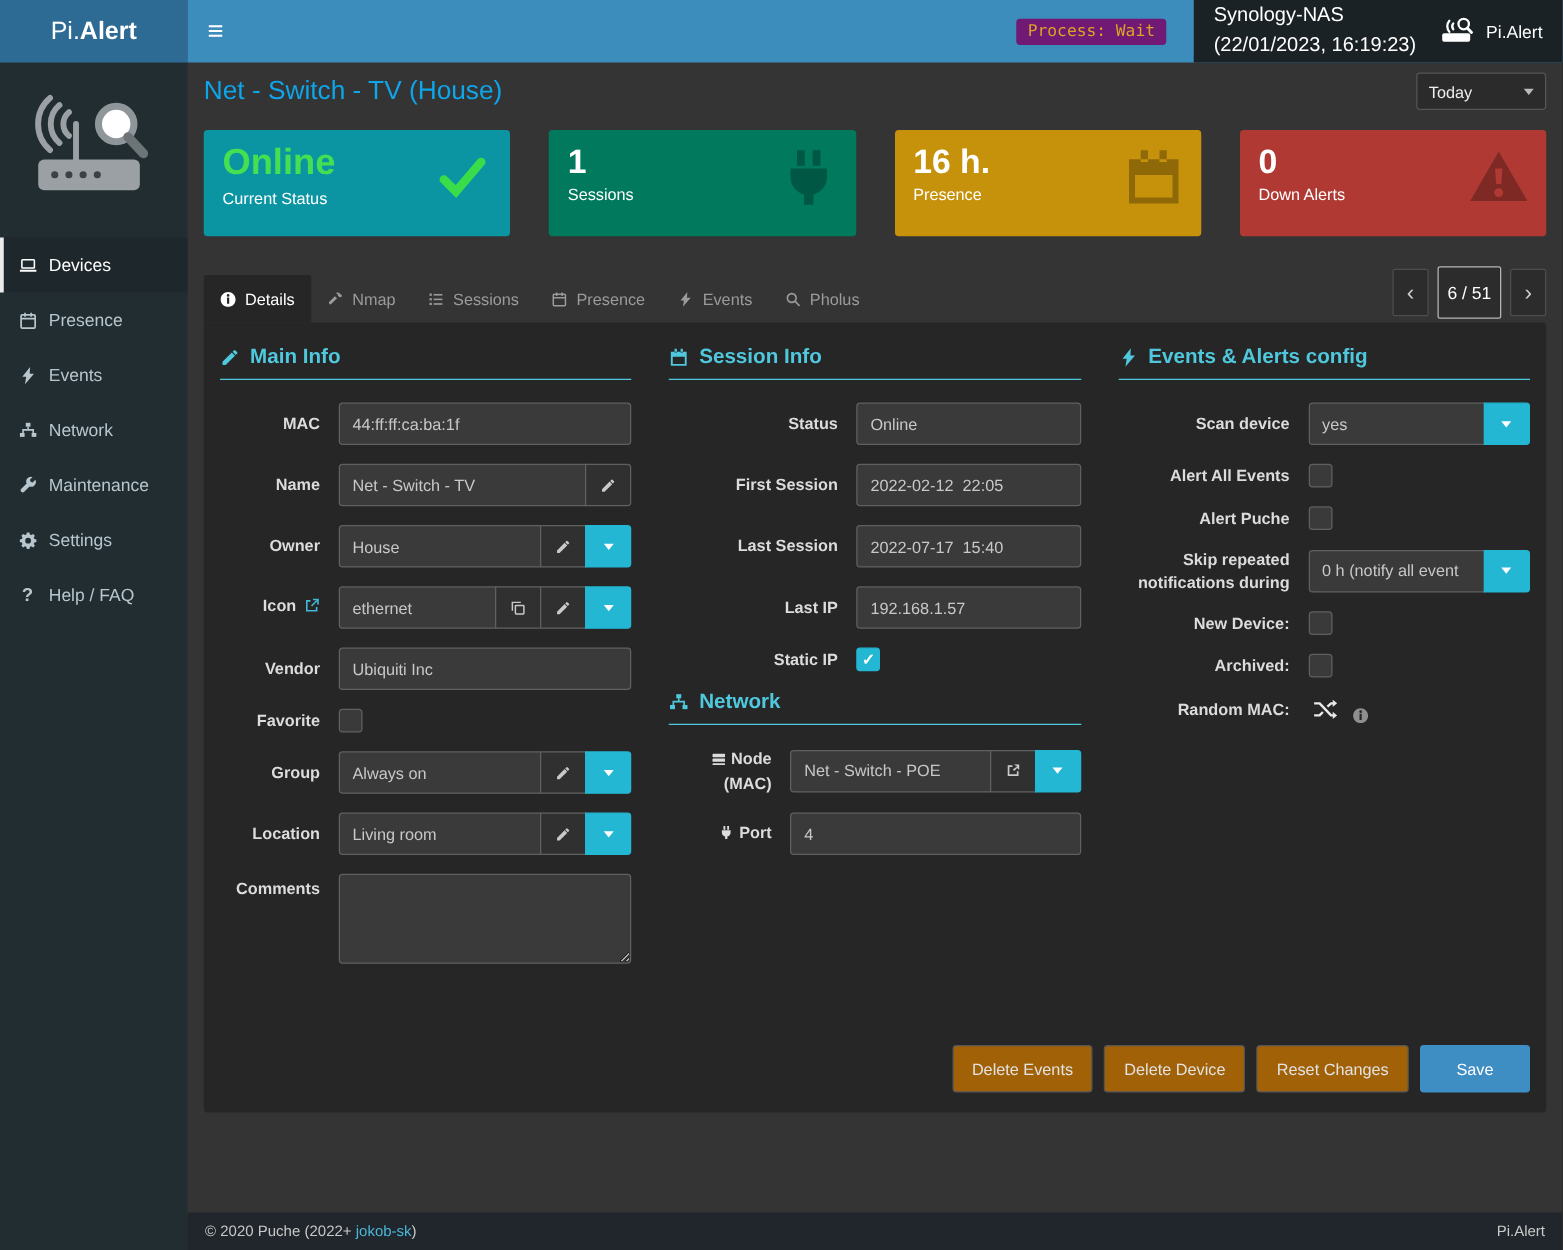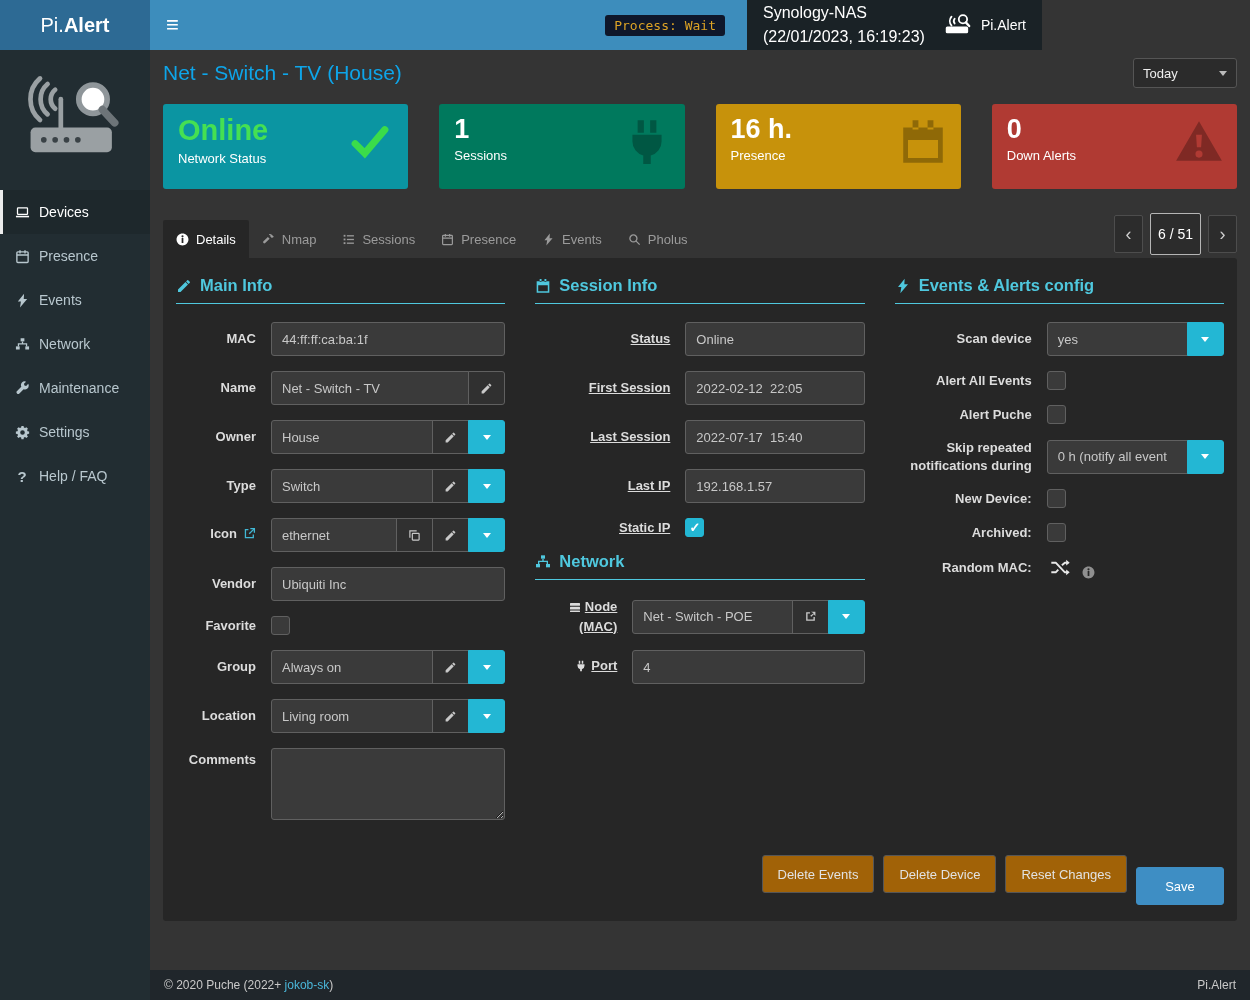--- a/index.html
+++ b/index.html
@@ -1,27 +1,27 @@
 <!DOCTYPE html>
 <html><head>
 <meta charset="utf-8">
 <style>
   * { margin:0; padding:0; box-sizing:border-box; }
   html,body { width:1250px; height:1000px; overflow:hidden; }
   body { font-family:"Liberation Sans", sans-serif; background:#343434; position:relative; }
   svg { display:block; }
 
   
-  .topbar { position:absolute; top:0; left:0; width:1042px; height:50px; display:flex; z-index:20; }
+  .topbar { position:absolute; top:0; left:0; width:1250px; height:50px; display:flex; z-index:20; }
   .brand-box { width:150px; height:50px; background:#2d6a94; color:#fff; display:flex; align-items:center; justify-content:center; font-size:20px; }
   .brand-box b { font-weight:700; }
   .navbar { flex:1; background:#3d8dbc; display:flex; align-items:center; }
   .hamburger { color:#fff; font-size:22px; padding:0 16px; height:100%; display:flex; align-items:center; cursor:pointer; }
   .nav-right { margin-left:auto; display:flex; align-items:center; height:100%; }
-  .process-badge { margin-right:22px; background:#0f172a; color:#dda325; font-family:"DejaVu Sans Mono", monospace; font-size:13px; padding:3px 9px; border-radius:3px; white-space:nowrap; }
+  .process-badge { margin-right:22px; background:#701a75; color:#dda325; font-family:"DejaVu Sans Mono", monospace; font-size:13px; padding:3px 9px; border-radius:3px; white-space:nowrap; }
   .nav-dark { height:100%; background:#1a2226; display:flex; align-items:center; padding:0 16px; gap:18px; }
   .host-info { color:#fff; font-size:16px; line-height:1.5; white-space:nowrap; }
   .user-chip { display:flex; align-items:center; gap:8px; color:#fff; font-size:14px; cursor:pointer; }
   .user-chip svg { width:30px; height:25px; }
 
   
   .sidebar { position:absolute; left:0; top:50px; width:150px; height:950px; background:#222d32; }
   .side-logo { height:140px; display:flex; align-items:center; justify-content:center; }
   .menu-item { height:44px; display:flex; align-items:center; gap:9px; padding-left:11px; color:#b8c7ce; font-size:14px; border-left:3px solid transparent; cursor:pointer; }
   .menu-item.active { background:#1e282c; color:#fff; border-left-color:#ececec; }
@@ -59,21 +59,21 @@
   .col { flex:1; min-width:0; }
 
   .sec-head { display:flex; align-items:center; gap:8px; color:#4fc8de; font-size:16.5px; font-weight:700; padding-bottom:8px; border-bottom:1px solid #4fc8de; margin-bottom:18px; }
   .sec-head svg { width:16px; height:16px; flex-shrink:0; }
   .sec-head.mt { margin-top:6px; }
 
   .frow { display:flex; align-items:center; margin-bottom:15px; }
   .frow.align-top { align-items:flex-start; }
   .flabel { text-align:right; font-size:13px; font-weight:700; color:#dcdcdc; padding-right:15px; flex-shrink:0; line-height:1.35; }
   .col-main .flabel { width:95px; }
-  .col-session .flabel { width:150px;text-decoration:underline; }
+  .col-session .flabel { width:150px; }
   .network-row .flabel { width:97px; }
   .col-events .flabel { width:152px; }
   .fcontrol { flex:1; display:flex; align-items:center; min-width:0; }
   .lbl-ic { display:inline-block; vertical-align:-2px; margin-right:4px; }
   .lbl-ic svg { width:12px; height:12px; display:inline-block; }
   .ext-ic { display:inline-block; vertical-align:-2px; margin-left:6px; color:#41b8d5; }
   .ext-ic svg { width:13px; height:13px; display:inline-block; }
 
   .tinput { height:34px; background:#3a3a3a; border:1px solid #606060; border-radius:3px; color:#c8c8c8; font-size:13px; padding:0 10px; width:100%; font-family:inherit; }
   .igroup { display:flex; width:100%; }
@@ -93,21 +93,21 @@
   .tarea { height:72px; width:100%; background:#3a3a3a; border:1px solid #606060; border-radius:3px; color:#c8c8c8; font-size:13px; font-family:inherit; padding:6px 10px; resize:vertical; }
 
   .rand-wrap { display:flex; align-items:flex-start; gap:8px; color:#e8e8e8; }
   .rand-wrap .shuffle svg { width:27px; height:21px; }
   .rand-wrap .info-sm { color:#8f8f8f; margin-top:9px; }
   .rand-wrap .info-sm svg { width:13px; height:13px; }
 
   .actions { display:flex; justify-content:flex-end; gap:9px; margin-top:20px; }
   .btnx { height:38px; padding:0 15px; border-radius:3px; font-size:13px; display:flex; align-items:center; cursor:pointer; font-family:inherit; }
   .btnx.darkb { background:#a16207; border:1px solid #565656; color:#e2e2e2; }
-  .btnx.primary { background:#3e8ec4; border:1px solid #3e8ec4; color:#fff; min-width:88px; justify-content:center;margin-top:12px; }
+  .btnx.primary { background:#3e8ec4; border:1px solid #3e8ec4; color:#fff; min-width:88px; justify-content:center; }
 
   .footerbar { position:absolute; left:150px; top:970px; width:1100px; height:30px; background:#20262b; color:#c9c9c9; font-size:12px; display:flex; justify-content:space-between; align-items:center; padding:0 14px; }
   .footerbar a { color:#4ab6d8; text-decoration:none; cursor:pointer; }
 </style>
 </head>
 <body>
 
 <header class="topbar">
   <div class="brand-box">
     <span>Pi.</span>
@@ -229,21 +229,21 @@
     <h1 class="page-title">Net - Switch - TV (House)</h1>
     <div class="today-select">
       <span>Today</span>
       <span class="caret gray"></span>
     </div>
   </div>
 
   <div class="cards">
     <div class="card c0">
       <div class="card-value">Online</div>
-      <div class="card-label">Network Status</div>
+      <div class="card-label">Current Status</div>
       <span class="card-icon">
           <svg viewBox="0 0 24 24" fill="none" stroke="currentColor" stroke-width="4" stroke-linecap="round">
             <path d="M3.5 13.5l5.5 5.5L20.5 5.5"></path>
           </svg>
         </span>
     </div>
     <div class="card c1">
       <div class="card-value">1</div>
       <div class="card-label">Sessions</div>
       <span class="card-icon">
@@ -382,36 +382,20 @@
                     <path d="M3 17.2V21h3.8L18 9.8 14.2 6zM20.7 7.1a1 1 0 0 0 0-1.4l-2.4-2.4a1 1 0 0 0-1.4 0l-1.8 1.8 3.8 3.8z"></path>
                   </svg>
                 </span>
             <span class="gbtn cyan">
                   <span class="caret"></span>
                 </span>
           </div>
             </div>
         </div>
 
-        <div class="frow">
-          <span class="flabel">Type</span>
-          <div class="fcontrol">
-              <div class="igroup">
-            <input class="tinput" value="Switch" style="">
-            <span class="gbtn dark">
-                  <svg viewBox="0 0 24 24" fill="currentColor">
-                    <path d="M3 17.2V21h3.8L18 9.8 14.2 6zM20.7 7.1a1 1 0 0 0 0-1.4l-2.4-2.4a1 1 0 0 0-1.4 0l-1.8 1.8 3.8 3.8z"></path>
-                  </svg>
-                </span>
-            <span class="gbtn cyan">
-                  <span class="caret"></span>
-                </span>
-          </div>
-            </div>
-        </div>
 
         <div class="frow">
           <span class="flabel"><span>Icon</span><span class="ext-ic"><svg viewBox="0 0 24 24" fill="none" stroke="currentColor" stroke-width="2.4">
                   <path d="M10 5H4.5v14.5H19V14"></path>
                   <path d="M13.5 3H21v7.5"></path>
                   <path d="M21 3l-9.5 9.5"></path>
                 </svg></span></span>
           <div class="fcontrol">
               <div class="igroup">
             <input class="tinput" value="ethernet" style="">

